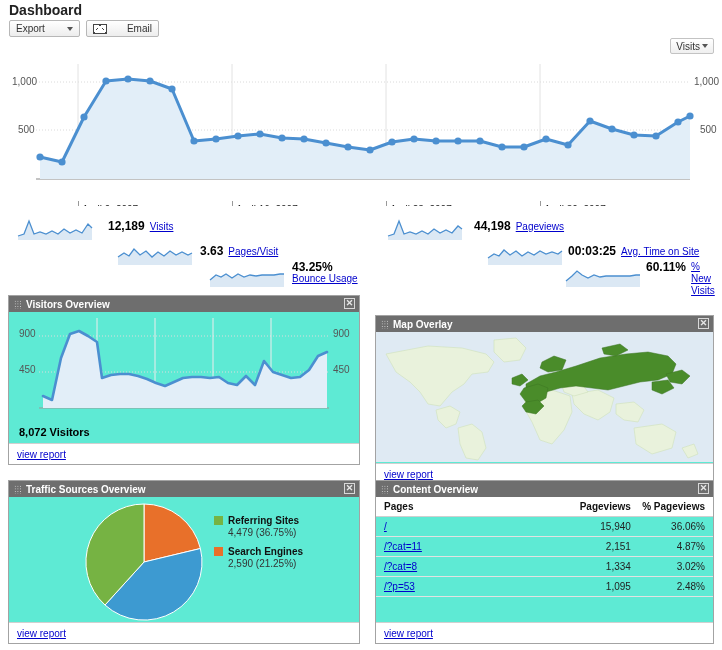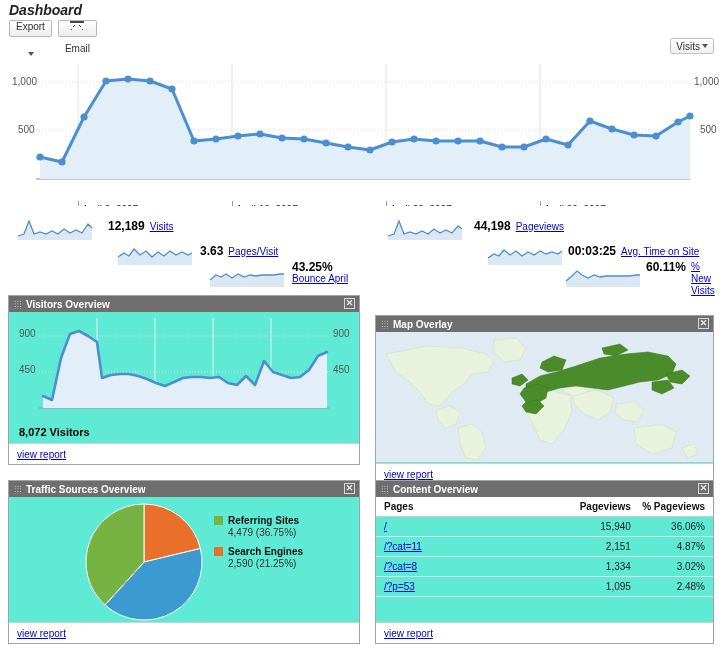--- a/index.html
+++ b/index.html
@@ -11,33 +11,31 @@
     color:#000;
     overflow:hidden;
   }
   .page{position:relative;width:722px;height:650px;}
 
   
   .title{
     position:absolute;left:9px;top:2px;
     font-size:14px;font-weight:bold;color:#222;
     letter-spacing:0px;
-    font-style:italic;
   }
   .btnrow{position:absolute;left:9px;top:20px;display:flex;gap:6px;}
   .btn{
     border:1px solid #b7b7b7;
     background:linear-gradient(#ffffff,#ededed);
     border-radius:2px;
     height:15px;
     padding:0 6px;
     display:flex;align-items:center;gap:20px;
     font-size:10px;color:#333;
     cursor:pointer;
-    flex-direction:column;
   }
   .caret{
     width:0;height:0;border-left:3.5px solid transparent;border-right:3.5px solid transparent;
     border-top:4px solid #555;display:inline-block;margin-left:2px;
   }
   .envelope{
     width:12px;height:8px;border:1px solid #444;position:relative;background:#fff;
     display:inline-block;
   }
   .envelope:before{
@@ -237,21 +235,21 @@
       <span class="mval">3.63</span>
       <span class="mlbl">Pages/Visit</span>
     </div>
 
     <svg class="spark" style="left:200px;top:55px;" width="78" height="26">
       <path d="M2,19 L8,14 L13,16 L18,13 L24,17 L30,13 L36,16 L42,14 L48,15 L54,14 L60,14 L66,14 L72,13 L76,13 L76,26 L2,26 Z" fill="#dbe8f4"></path>
       <polyline points="2,19 8,14 13,16 18,13 24,17 30,13 36,16 42,14 48,15 54,14 60,14 66,14 72,13 76,13" fill="none" stroke="#4b8fd0" stroke-width="1.3"></polyline>
     </svg>
     <div class="metric" style="left:284px;top:54px;display:block;">
       <div class="mval">43.25%</div>
-      <div class="mlbl2">Bounce April</div>
+      <div class="mlbl2">Bounce Usage</div>
     </div>
 
     <svg class="spark" style="left:378px;top:8px;" width="78" height="26">
       <path d="M2,22 L8,20 L13,7 L18,20 L24,18 L30,20 L36,17 L42,20 L48,15 L54,19 L60,16 L66,19 L72,12 L76,15 L76,26 L2,26 Z" fill="#dbe8f4"></path>
       <polyline points="2,22 8,20 13,7 18,20 24,18 30,20 36,17 42,20 48,15 54,19 60,16 66,19 72,12 76,15" fill="none" stroke="#4b8fd0" stroke-width="1.3"></polyline>
     </svg>
     <div class="metric" style="left:466px;top:13px;">
       <span class="mval">44,198</span>
       <span class="mlbl">Pageviews</span>
     </div>

